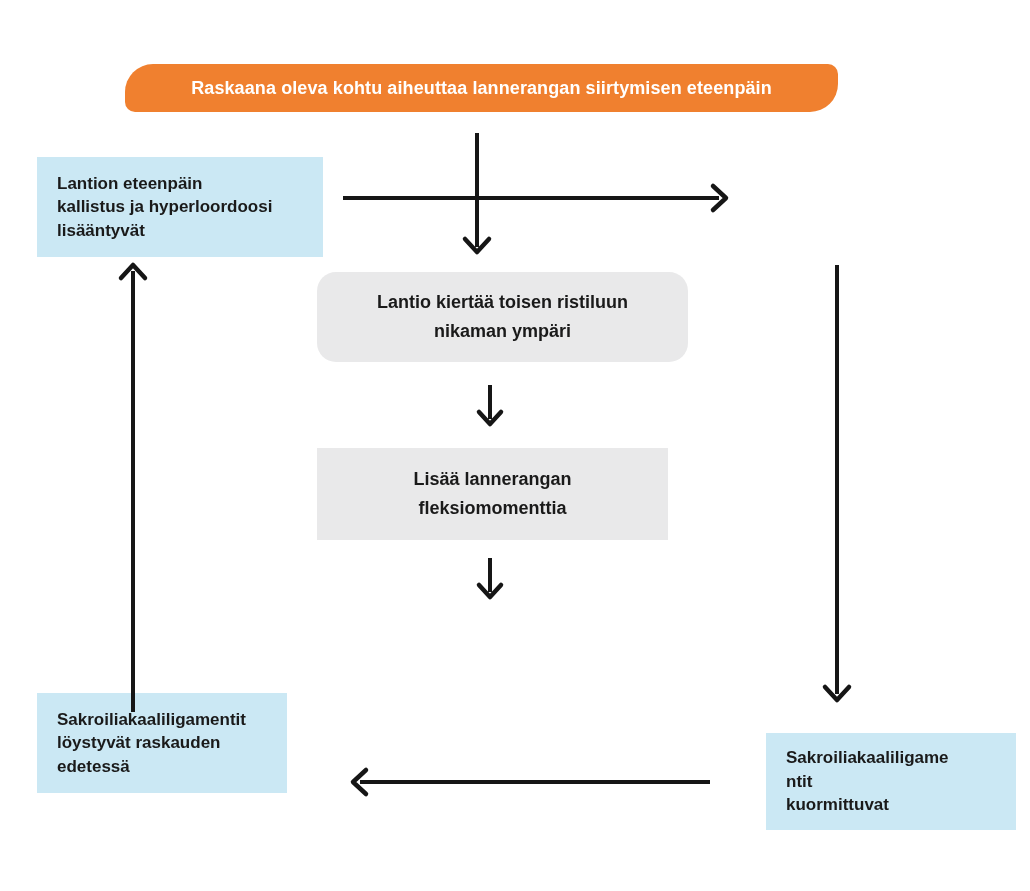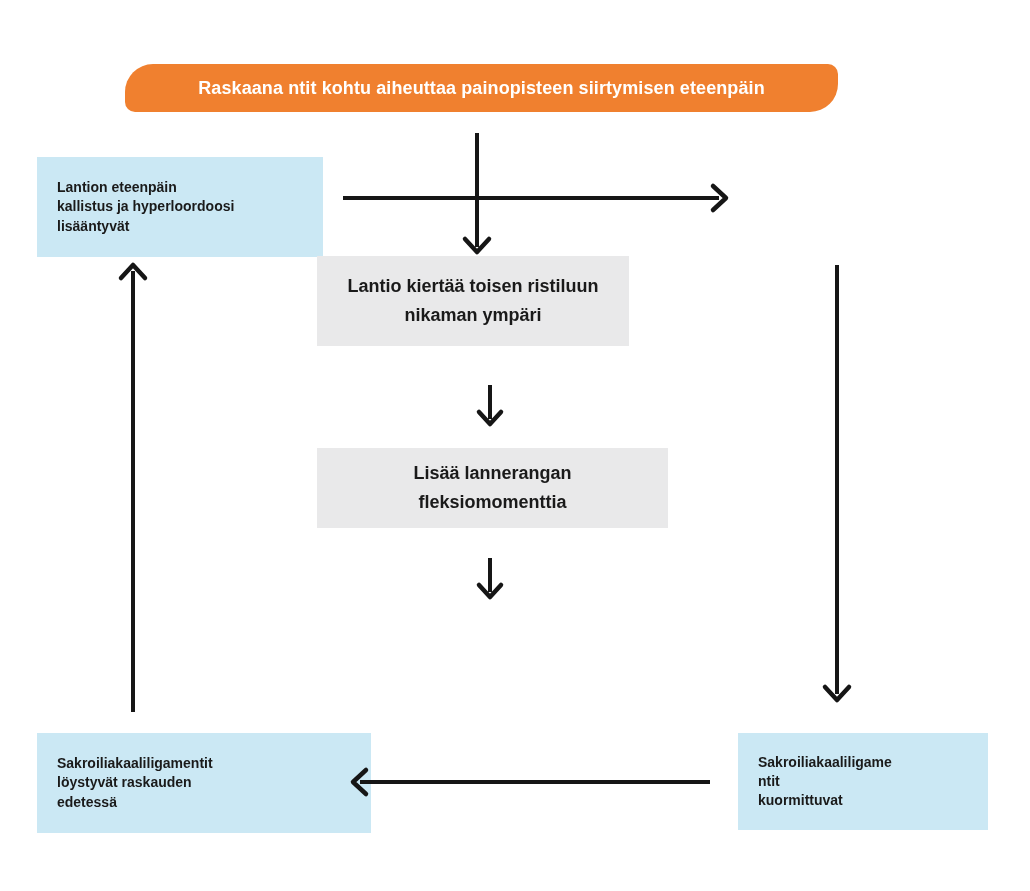--- a/index.html
+++ b/index.html
@@ -32,50 +32,50 @@
     background:var(--title-bg,#F0802F);
     color:var(--title-text,#fff);
     border-radius:28px 10px 28px 10px;
     justify-content:center;
     text-align:center;
     font-size:18px;
     letter-spacing:.1px;
   }
   .side{
     background:var(--side-node-bg,#CBE8F4);
-    font-size:14px;
+    font-size:17px;
     line-height:1.38;
     padding:12px 14px 12px 20px;
     text-align:left;
   }
   .center{
     background:var(--center-node-bg,#E9E9EA);
     font-size:18px;
     line-height:1.6;
     justify-content:center;
     text-align:center;
     padding:8px 12px;
   }
   .node-top-left   {left:37px; top:157px; width:286px; height:100px;}
   .node-top-right  {left:759px;top:156px; width:231px; height:102px;}
-  .node-bottom-left{left:37px; top:733px; width:334px; height:100px;}
-  .node-bottom-right{left:738px;top:733px;width:250px; height:97px;}
-  .node-center-1{left:317px;top:256px;width:312px;height:90px;}
-  .node-center-2{left:317px;top:448px;width:351px;height:80px;}
+  .node-bottom-left{left:37px; top:693px; width:250px; height:100px;}
+  .node-bottom-right{left:766px;top:733px;width:250px; height:97px;}
+  .node-center-1{left:317px;top:272px;width:371px;height:90px;border-radius:19px;}
+  .node-center-2{left:317px;top:448px;width:351px;height:92px;}
   .node-center-3{left:317px;top:617px;width:351px;height:90px;}
   .arrow-layer{position:absolute;left:0;top:0;width:1030px;height:891px;pointer-events:none;}
   .arrow-line{stroke:var(--arrow,#161616);stroke-width:4;fill:none;}
   .arrow-head{stroke:var(--arrow,#161616);stroke-width:4.5;fill:none;stroke-linecap:round;stroke-linejoin:round;}
 </style>
 </head>
 <body>
 
 <div class="canvas">
 
-  <div class="node node-title">Raskaana ntit kohtu aiheuttaa painopisteen siirtymisen eteenpäin</div>
+  <div class="node node-title">Raskaana oleva kohtu aiheuttaa lannerangan siirtymisen eteenpäin</div>
 
   <div class="node side node-top-left">Lantion eteenpäin
 kallistus ja hyperloordoosi
 lisääntyvät</div>
 
 
   <div class="node center node-center-1">Lantio kiertää toisen ristiluun
 nikaman ympäri</div>
 
   <div class="node center node-center-2">Lisää lannerangan

